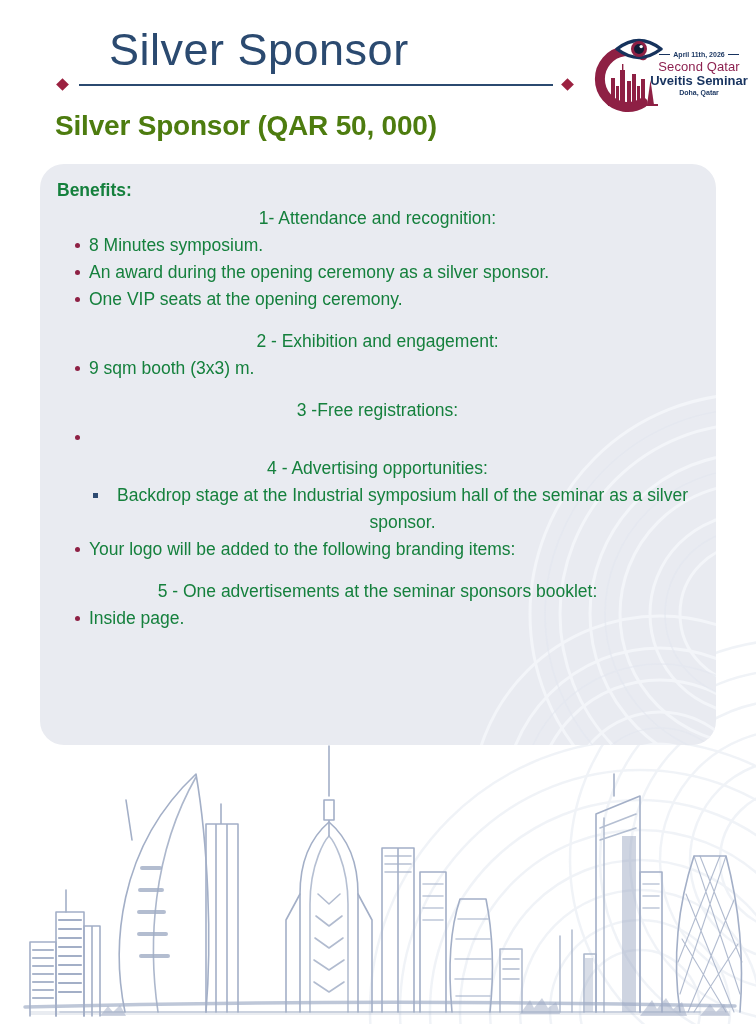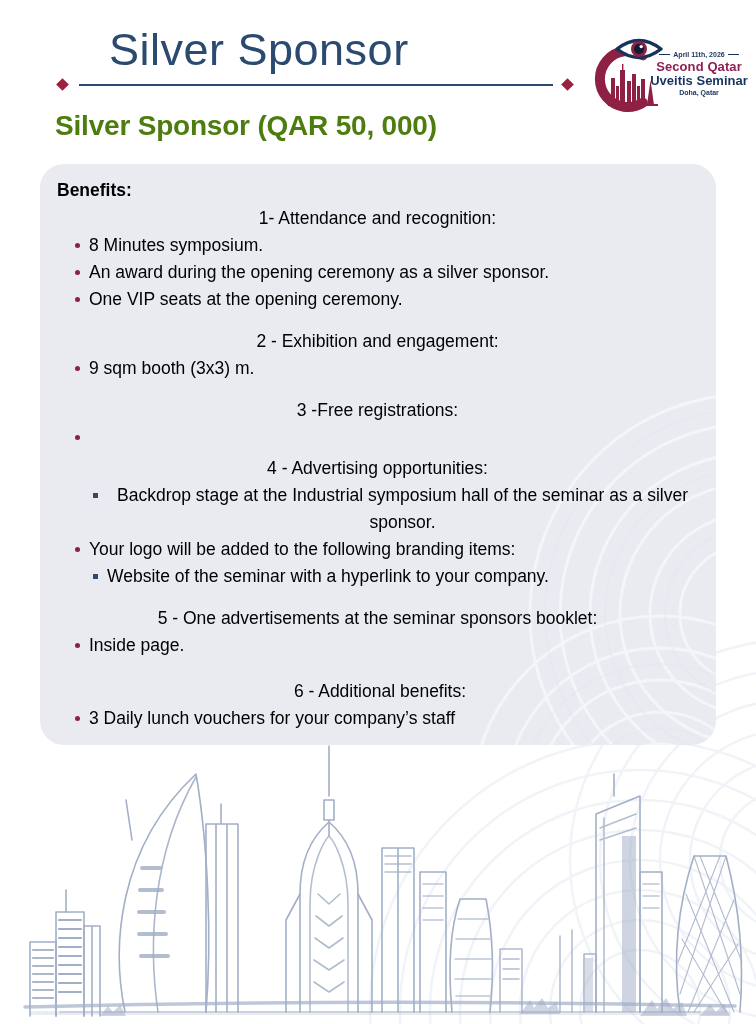--- a/index.html
+++ b/index.html
@@ -20,40 +20,40 @@
   .diamond.left  { left:58px;  top:80px; }
   .diamond.right { left:563px; top:80px; }
 
   
   .logo { position:absolute; left:592px; top:34px; width:158px; height:82px; }
   .logo svg { position:absolute; left:0; top:0; }
   .logo-text { position:absolute; left:58px; top:17px; width:98px; text-align:center; line-height:1; }
   .logo-date { display:flex; align-items:center; justify-content:center; gap:3px;
                font-size:7px; font-weight:700; color:#17335f; white-space:nowrap; }
   .ldash { display:inline-block; width:11px; height:1px; background:#17335f; }
-  .logo-l1 { margin-top:2px; font-size:13px; font-weight:700; color:#8d2150; letter-spacing:.1px; white-space:nowrap; }
+  .logo-l1 { margin-top:2px; font-size:13px; font-weight:400; color:#8d2150; letter-spacing:.1px; white-space:nowrap; }
   .logo-l2 { margin-top:1px; font-size:13px; font-weight:700; color:#17335f; white-space:nowrap; }
   .logo-loc { margin-top:2px; font-size:7px; font-weight:700; color:#17335f; }
 
   
   .heading {
     position:absolute; left:55px; top:110px;
     font-size:28px; font-weight:700; color:#4d7c0f; letter-spacing:-.2px; white-space:nowrap;
   }
 
   
   .benefits-box {
     position:absolute; left:40px; top:164px; width:676px; height:581px;
     background:#e9ebf1; border-radius:24px;
   }
   .box-waves { position:absolute; left:0; top:0; width:676px; height:581px; border-radius:24px; pointer-events:none; }
   .benefits-content {
     position:relative; z-index:1; box-sizing:border-box;
     padding:13px 18px 0 17px;
-    font-size:17.5px; line-height:27px; color:#000000;
+    font-size:17.5px; line-height:27px; color:#15803d;
   }
   .b-label { margin:0; font-weight:700; }
   .sec { margin-top:15px;text-align:center; }
   .sec.first { margin-top:1px; }
   .sec.last  { margin-top:19px; }
   .sec-head { margin:0; }
   .sec-head.indent { margin-left:5px; }
   .item { display:flex; align-items:flex-start; }
   .dot { flex:none; width:5px; height:5px; border-radius:50%; background:#8e2044; margin:11px 9px 0 18px; }
   .sqr { flex:none; width:5px; height:5px; background:#2d4a71; margin:11px 9px 0 36px; }
@@ -194,41 +194,30 @@
       <div class="sec">
         <p class="sec-head">4 - Advertising opportunities:</p>
         <div class="item l2">
             <span class="sqr"></span>
             <span class="itext">Backdrop stage at the Industrial symposium hall of the seminar as a silver sponsor.</span>
           </div>
         <div class="item l1">
             <span class="dot"></span>
             <span class="itext">Your logo will be added to the following branding items:</span>
           </div>
-        <div class="item l2">
-            <span class="sqr"></span>
-            <span class="itext">Website of the seminar with a hyperlink to your company.</span>
-          </div>
       </div>
 
       <div class="sec">
         <p class="sec-head">5 - One advertisements at the seminar sponsors booklet:</p>
         <div class="item l1">
             <span class="dot"></span>
             <span class="itext">Inside page.</span>
           </div>
       </div>
 
-      <div class="sec last">
-        <p class="sec-head indent">6 - Additional benefits:</p>
-        <div class="item l1">
-            <span class="dot"></span>
-            <span class="itext">3 Daily lunch vouchers for your company’s staff</span>
-          </div>
-      </div>
     </div>
   </div>
 
   <svg class="skyline" viewBox="0 0 756 280">
     <g stroke="#a3afc7" stroke-width="1.6" fill="none" stroke-linecap="round" stroke-linejoin="round">
 
       <path d="M25 263 Q 370 254 735 262" stroke-width="3.5" opacity=".7"></path>
       <path d="M60 268 H 700" opacity=".55"></path>
 
       <path d="M30 272 V198 H56 V272"></path>

